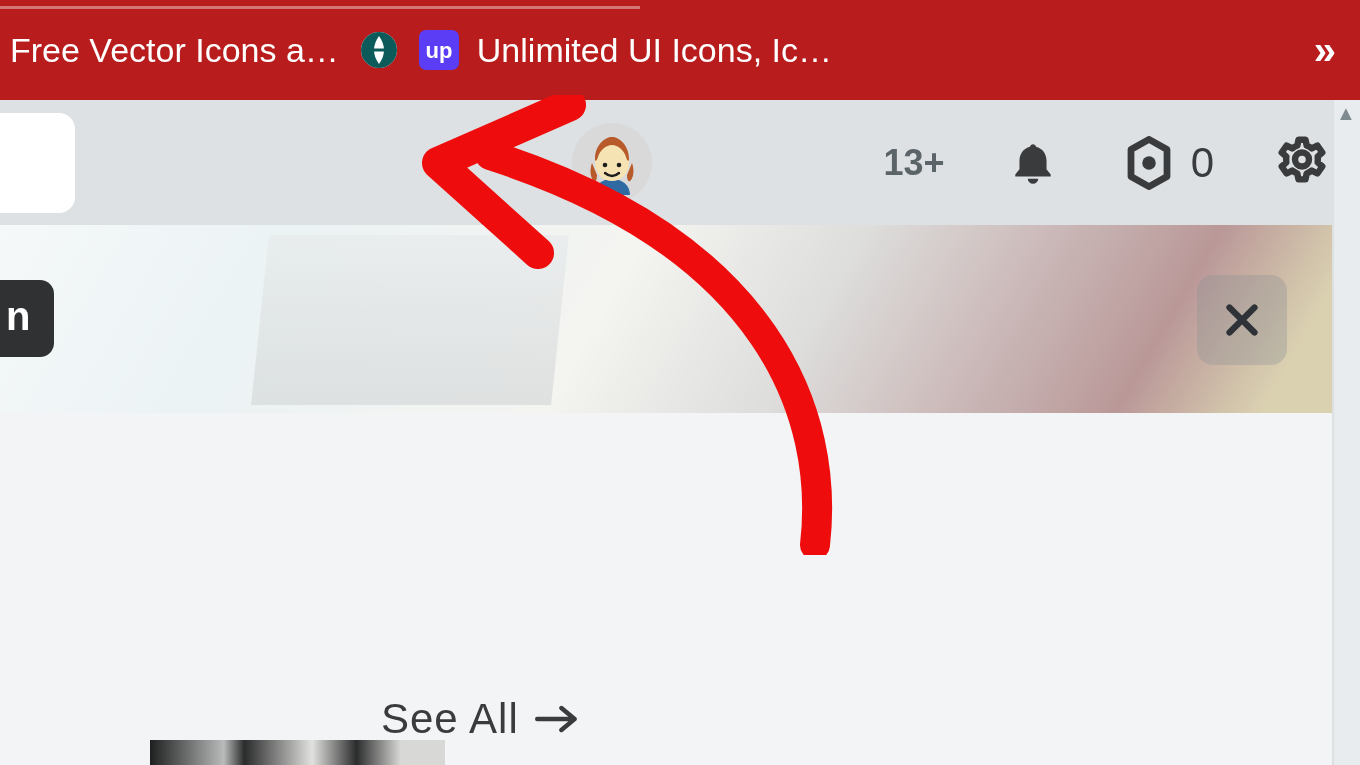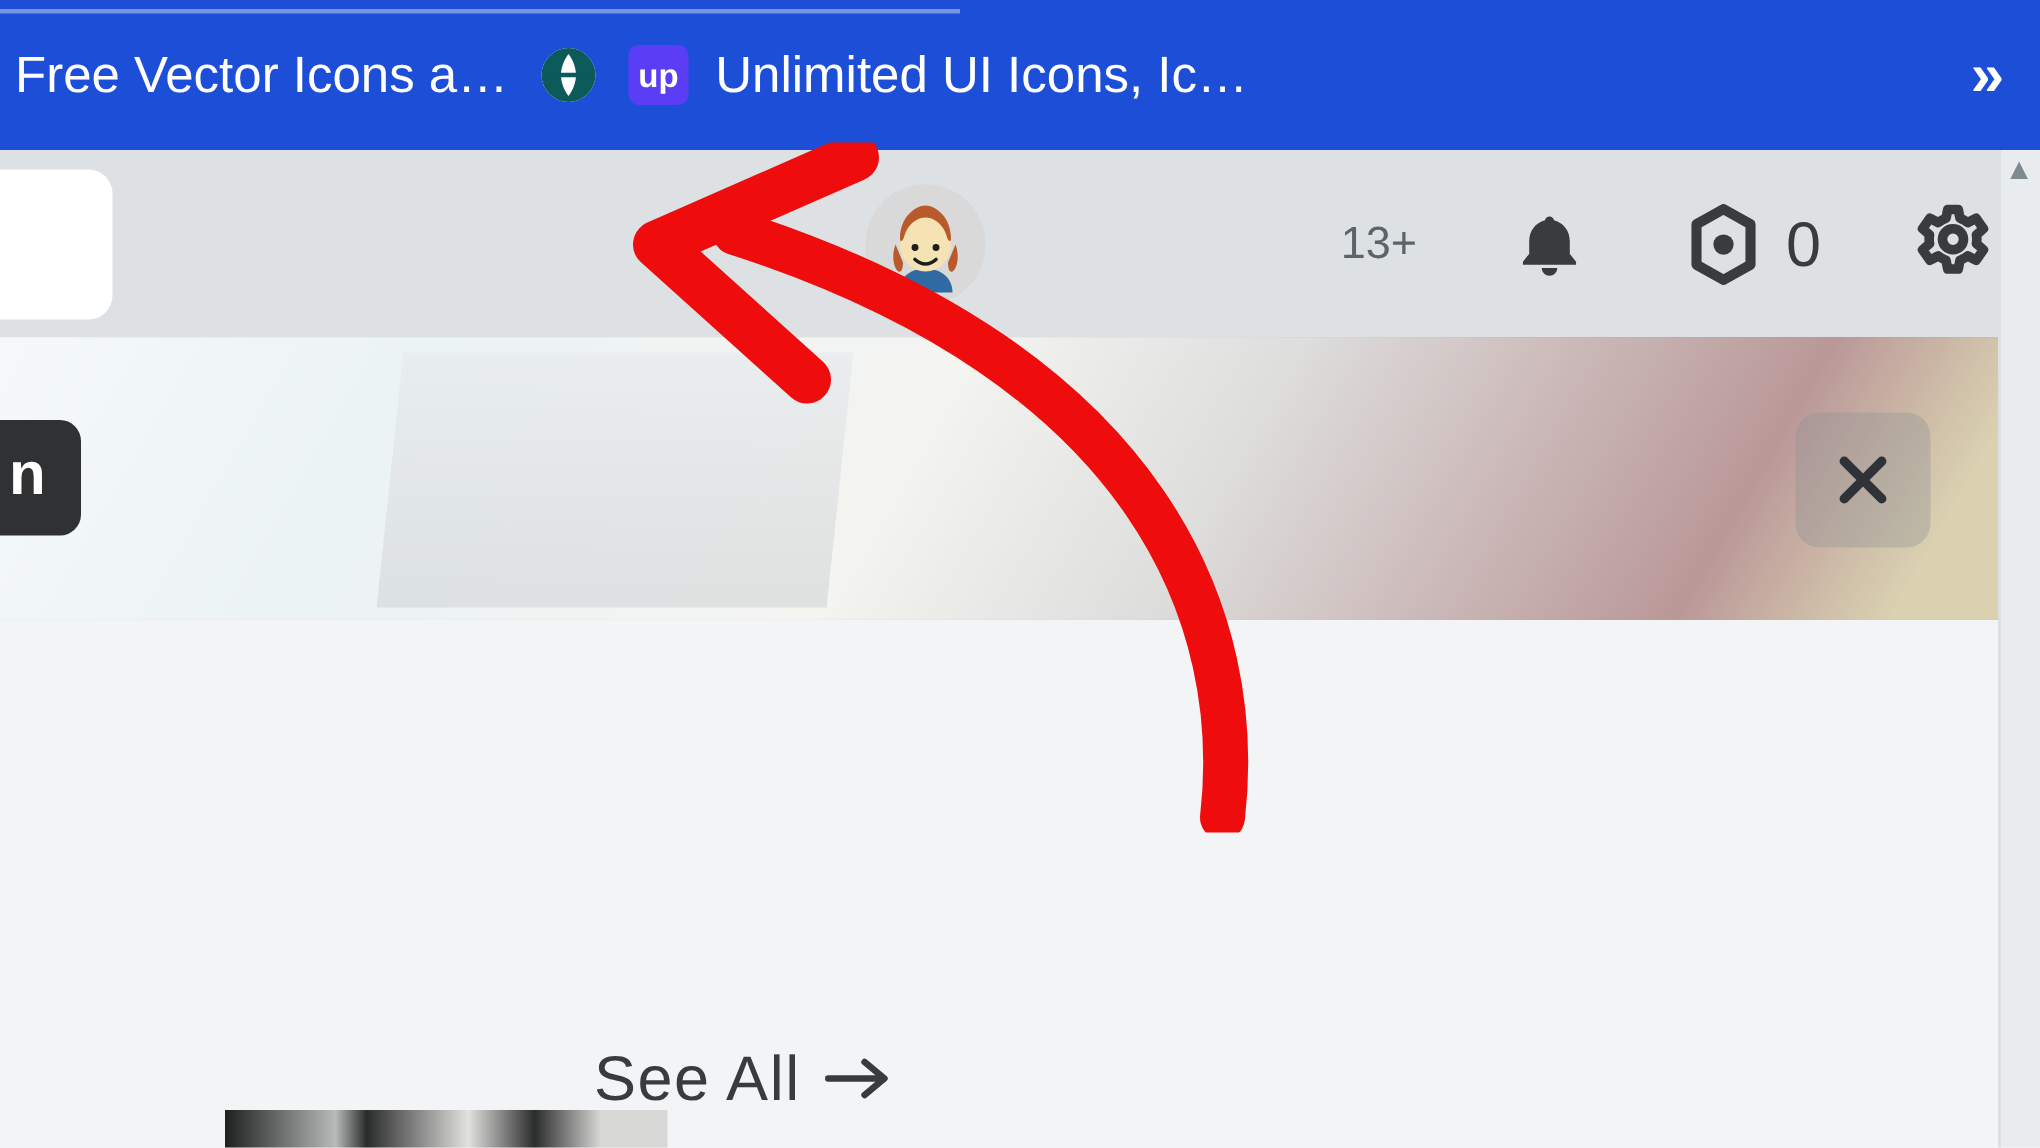--- a/index.html
+++ b/index.html
@@ -1,19 +1,19 @@
 <!DOCTYPE html>
 <html><head>
   <meta charset="utf-8">
   <style>
     * { margin: 0; padding: 0; box-sizing: border-box; }
     body { font-family: -apple-system, BlinkMacSystemFont, 'Segoe UI', Arial, sans-serif; overflow: hidden; width: 1360px; height: 765px; background: #f2f4f5; }
     
     .browser-tabs {
-      background: #1d4ed8;
+      background: #b91c1c;
       height: 100px;
       display: flex;
       align-items: center;
       padding: 0 10px;
       gap: 4px;
       overflow: hidden;
     }
     .browser-tabs .underline-top {
       position: absolute;
       top: 6px; left: 0;
@@ -61,22 +61,22 @@
       background: #d9d9d9;
       margin-left: 265px;
       position: relative;
       overflow: hidden;
       display: flex; align-items: flex-end; justify-content: center;
     }
     .avatar svg { width: 100%; height: 100%; }
     .hdr-right { margin-left: auto; display: flex; align-items: center; gap: 60px; }
     .age-badge {
       color: #5b6468;
-      font-size: 30px;
-      font-weight: 400;
+      font-size: 36px;
+      font-weight: 700;
     }
     .icon-wrap { width: 56px; height: 56px; display: inline-flex; align-items: center; justify-content: center; color: #393b3d; }
     .robux-wrap { display: flex; align-items: center; gap: 14px; }
     .robux-count { color: #393b3d; font-size: 42px; font-weight: 500; }
 
     .scroll-gutter {
       position: absolute;
       right: 0; top: 100px; bottom: 0;
       width: 28px;
       background: #e9ecee;
@@ -126,21 +126,21 @@
       width: 90px; height: 90px;
       border-radius: 16px;
       background: rgba(140,145,148,.35);
       display: flex; align-items: center; justify-content: center;
       color: #2e3238;
       z-index: 2;
     }
 
     .see-all {
       position: absolute;
-      top: 470px; left: 396px;
+      top: 470px; left: 381px;
       color: #393b3d;
       font-size: 42px;
       font-weight: 400;
       letter-spacing: 1px;
       display: flex; align-items: center; gap: 16px;
     }
     .see-all svg { stroke: #393b3d; }
 
     .bottom-thumb {
       position: absolute;

